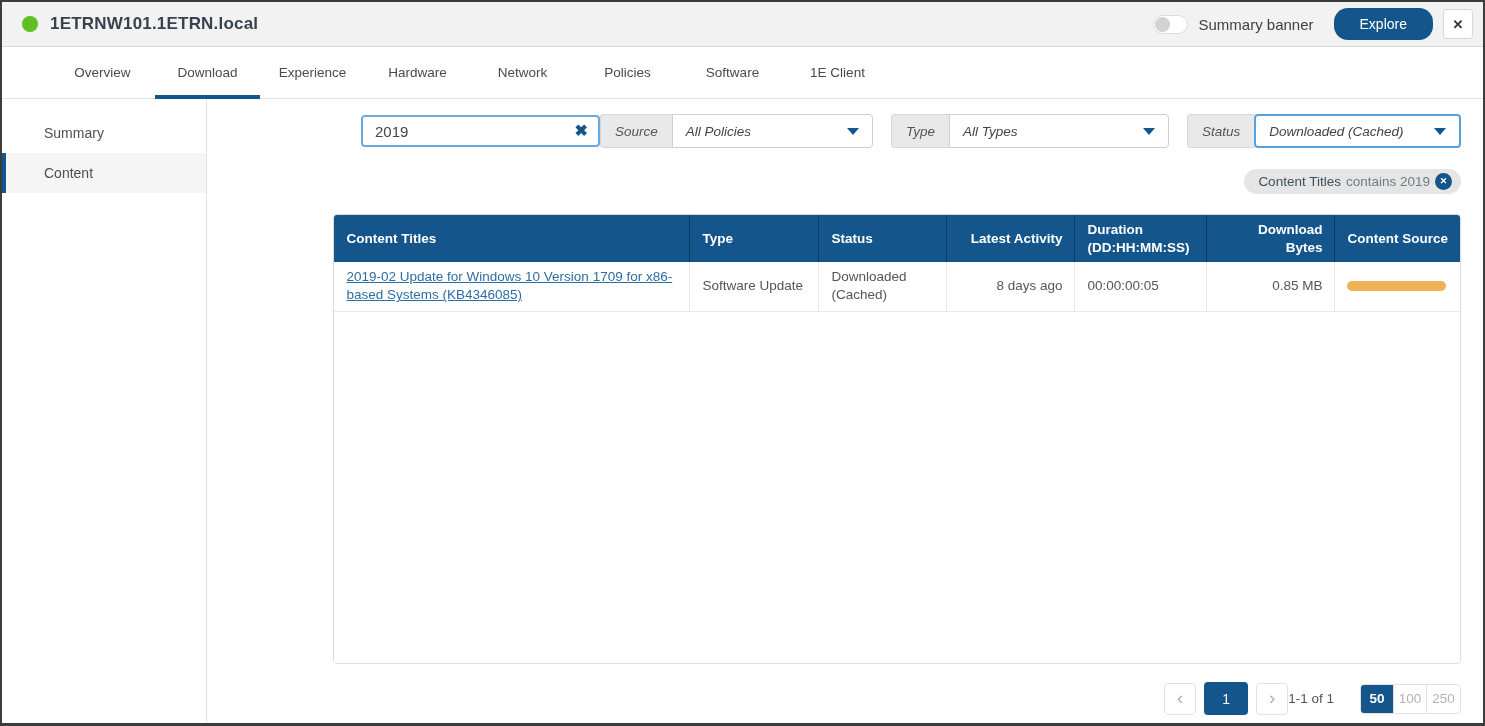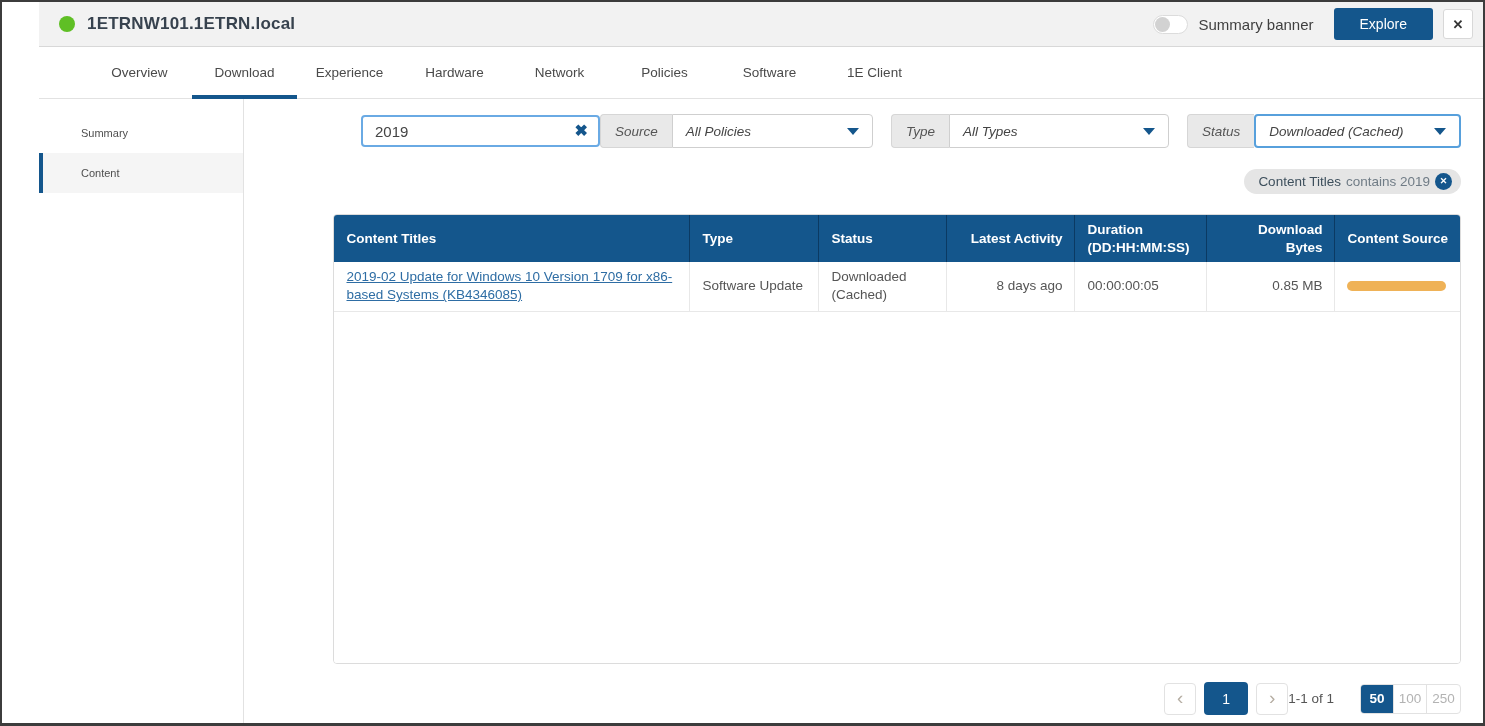--- a/index.html
+++ b/index.html
@@ -2,47 +2,47 @@
 <html><head>
 <meta charset="utf-8">
 <style>
   * { box-sizing: border-box; margin: 0; padding: 0; }
   html, body { width: 1485px; height: 726px; }
   body { font-family: "Liberation Sans", sans-serif; background: #fff; }
 
   .window {
     width: 1485px; height: 726px;
     border: 2px solid #3c3c3c; border-bottom-width: 3px;
-    display: flex; flex-direction: column; background: #fff; overflow: hidden; padding-left: 37px;
+    display: flex; flex-direction: column; background: #fff; overflow: hidden;
   }
 
   
   .titlebar {
     height: 45px; flex: 0 0 45px; background: #f2f2f2;
     border-bottom: 1px solid #d8d8d8;
     display: flex; align-items: center; padding: 0 10px 0 20px;
   }
   .status-dot { width: 16px; height: 16px; border-radius: 50%; background: #5fbf25; margin-right: 12px; }
   .device-title { font-size: 17px; font-weight: 700; color: #37424e; letter-spacing: .2px; }
   .tb-spacer { flex: 1; }
   .toggle { width: 35px; height: 19px; border: 1px solid #dcdcdc; border-radius: 10px; background: #fff; position: relative; margin-right: 10px; cursor: pointer; }
   .toggle-knob { position: absolute; left: 1px; top: 1px; width: 15px; height: 15px; border-radius: 50%; background: #d2d2d2; }
   .toggle-label { font-size: 15px; color: #3f3f3f; margin-right: 20px; }
-  .explore-btn { background: #14568c; color: #fff; font-size: 14px; font-family: inherit; padding: 8px 26px; border: none; border-radius: 3px; margin-right: 10px; cursor: pointer; }
+  .explore-btn { background: #14568c; color: #fff; font-size: 14px; font-family: inherit; padding: 8px 26px; border: none; border-radius: 14px; margin-right: 10px; cursor: pointer; }
   .close-btn { width: 30px; height: 30px; background: #fff; border: 1px solid #d8d8d8; border-radius: 3px; color: #333; font-size: 13px; font-weight: 700; display: flex; align-items: center; justify-content: center; cursor: pointer; }
 
   
   .tabbar { height: 52px; flex: 0 0 52px; border-bottom: 1px solid #e2e2e2; display: flex; padding-left: 48px; }
   .tab { width: 105px; display: flex; align-items: center; justify-content: center; font-size: 13.5px; color: #4a4a4a; position: relative; cursor: pointer; }
   .tab.active::after { content: ""; position: absolute; left: 0; right: 0; bottom: -1px; height: 4px; background: #14568c; }
 
   
   .body-row { flex: 1; display: flex; min-height: 0; }
   .sidebar { width: 205px; flex: 0 0 205px; border-right: 1px solid #e2e2e2; padding-top: 14px; }
-  .side-item { height: 40px; display: flex; align-items: center; padding-left: 38px; font-size: 11px; color: #4f4f4f; border-left: 4px solid transparent; cursor: pointer; }
+  .side-item { height: 40px; display: flex; align-items: center; padding-left: 38px; font-size: 14px; color: #4f4f4f; border-left: 4px solid transparent; cursor: pointer; }
   .side-item.active { background: #f5f5f5; border-left-color: #14568c; }
 
   .main { flex: 1; min-width: 0; padding: 15px 22px 0 13px; display: flex; flex-direction: column; align-items: flex-end; }
 
   
   .filter-row { display: flex; align-items: center; }
   .search-box { width: 239px; height: 32px; border: 2px solid #6aaae4; border-radius: 4px; background: #fff; display: flex; align-items: center; padding: 0 10px 0 12px; }
   .search-input { border: none; outline: none; flex: 1; min-width: 0; font-size: 15px; color: #444; font-family: inherit; background: transparent; }
   .clear-x { color: #14568c; font-weight: 700; font-size: 16px; cursor: pointer; line-height: 1; }
 

